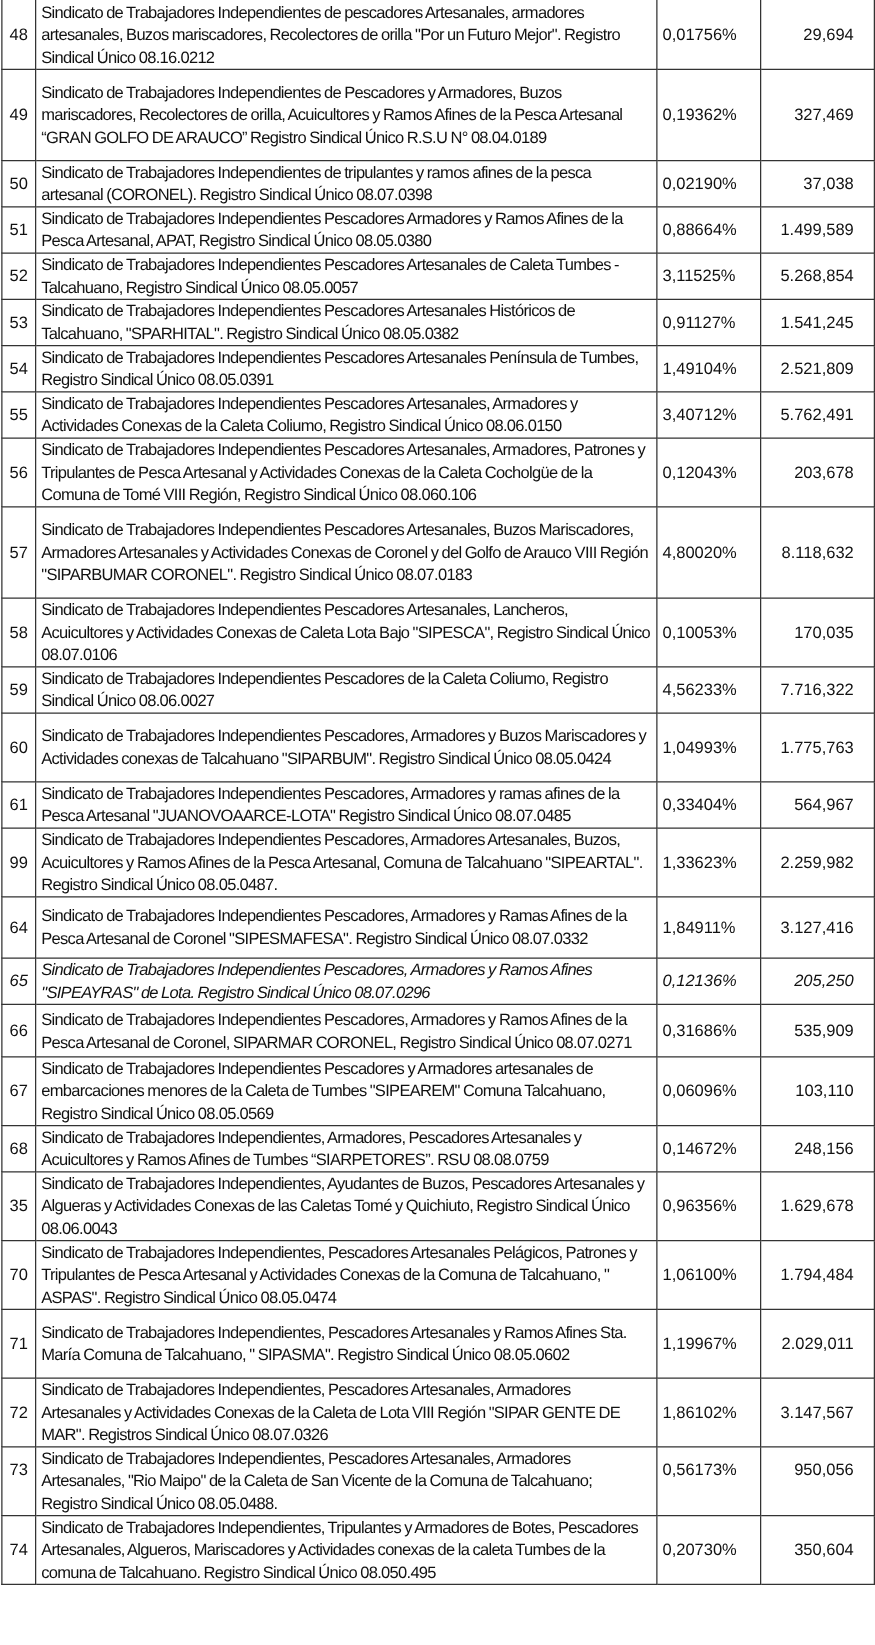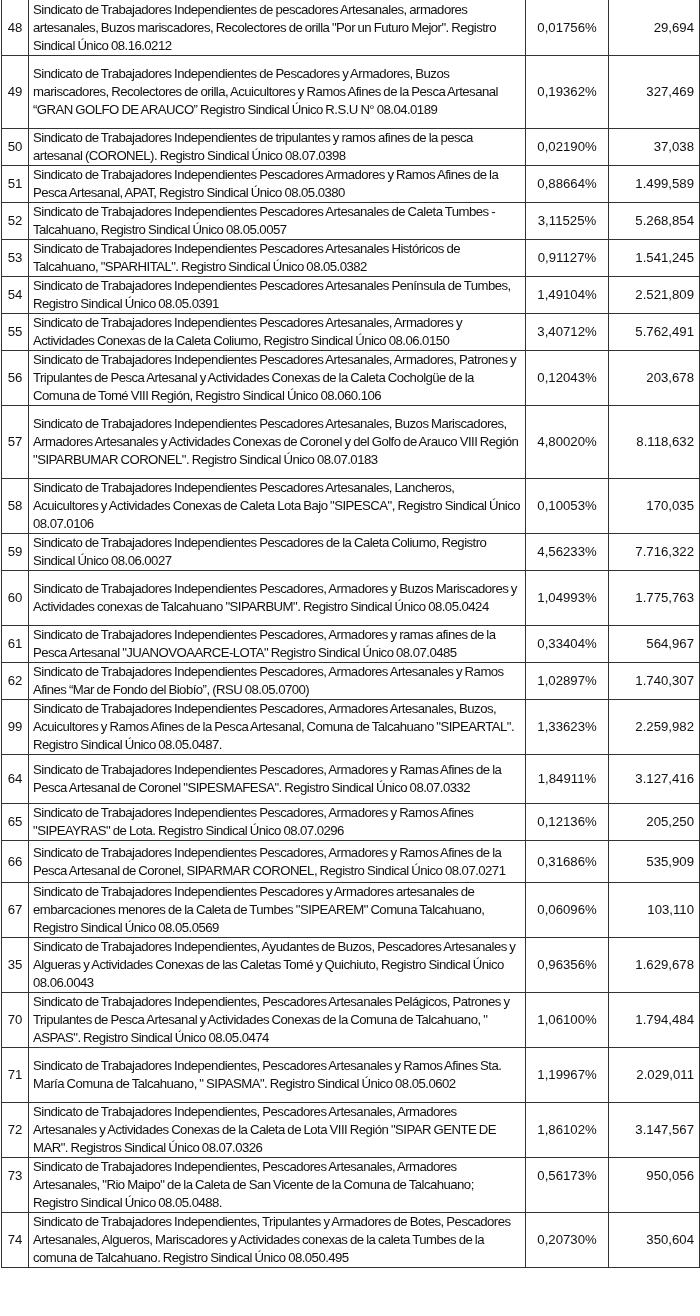--- a/index.html
+++ b/index.html
@@ -15,22 +15,22 @@
   }
   td {
     border: 1.5px solid #333;
     vertical-align: middle;
     line-height: 18px;
     padding: 0 4px;
     overflow: hidden;
   }
   td.num { text-align: center; padding: 0 2px; }
   td.desc { letter-spacing: -0.55px; word-spacing: -0.5px; transform-origin: left; }
-  td.pct { text-align: center; }
-  td.val { text-align: right; padding-right: 5px; }
+  td.pct { text-align: left; }
+  td.val { text-align: right; padding-right: 16px; }
   col.c1 { width: 27px; }
   col.c2 { width: 497px; }
   col.c3 { width: 83px; }
   col.c4 { width: 91px; }
 </style>
 </head>
 <body>
 
 <table>
   <colgroup>
@@ -117,56 +117,56 @@
         <td class="desc">Sindicato de Trabajadores Independientes Pescadores, Armadores y Buzos Mariscadores y Actividades conexas de Talcahuano "SIPARBUM". Registro Sindical Único 08.05.0424</td>
         <td class="pct">1,04993%</td>
         <td class="val">1.775,763</td>
       </tr>
       <tr style="height: 36px;">
         <td class="num">61</td>
         <td class="desc">Sindicato de Trabajadores Independientes Pescadores, Armadores y ramas afines de la Pesca Artesanal "JUANOVOAARCE-LOTA" Registro Sindical Único 08.07.0485</td>
         <td class="pct">0,33404%</td>
         <td class="val">564,967</td>
       </tr>
-      <tr style="height: 36px;">
-        <td class="num">62</td>
-        <td class="desc">Sindicato de Trabajadores Independientes Pescadores, Armadores Artesanales y Ramos Afines “Mar de Fondo del Biobío”, (RSU 08.05.0700)</td>
-        <td class="pct">1,02897%</td>
-        <td class="val">1.740,307</td>
-      </tr>
       <tr style="height: 55px;">
         <td class="num">99</td>
         <td class="desc">Sindicato de Trabajadores Independientes Pescadores, Armadores Artesanales, Buzos, Acuicultores y Ramos Afines de la Pesca Artesanal, Comuna de Talcahuano "SIPEARTAL". Registro Sindical Único 08.05.0487.</td>
         <td class="pct">1,33623%</td>
         <td class="val">2.259,982</td>
       </tr>
       <tr style="height: 49px;">
         <td class="num">64</td>
         <td class="desc">Sindicato de Trabajadores Independientes Pescadores, Armadores y Ramas Afines de la Pesca Artesanal de Coronel "SIPESMAFESA". Registro Sindical Único 08.07.0332</td>
         <td class="pct">1,84911%</td>
         <td class="val">3.127,416</td>
       </tr>
-      <tr style="height: 36px;">
+      <tr style="height: 36px; font-style: italic;">
         <td class="num">65</td>
         <td class="desc">Sindicato de Trabajadores Independientes Pescadores, Armadores y Ramos Afines "SIPEAYRAS" de Lota. Registro Sindical Único 08.07.0296</td>
         <td class="pct">0,12136%</td>
         <td class="val">205,250</td>
       </tr>
       <tr style="height: 42px;">
         <td class="num">66</td>
         <td class="desc">Sindicato de Trabajadores Independientes Pescadores, Armadores y Ramos Afines de la Pesca Artesanal de Coronel, SIPARMAR CORONEL, Registro Sindical Único 08.07.0271</td>
         <td class="pct">0,31686%</td>
         <td class="val">535,909</td>
       </tr>
       <tr style="height: 55px;">
         <td class="num">67</td>
         <td class="desc">Sindicato de Trabajadores Independientes Pescadores y Armadores artesanales de embarcaciones menores de la Caleta de Tumbes "SIPEAREM" Comuna Talcahuano, Registro Sindical Único 08.05.0569</td>
         <td class="pct">0,06096%</td>
         <td class="val">103,110</td>
       </tr>
+      <tr style="height: 36px;">
+        <td class="num" style="vertical-align: top; padding-top: 9px;">68</td>
+        <td class="desc" style="vertical-align: top;">Sindicato de Trabajadores Independientes, Armadores, Pescadores Artesanales y Acuicultores y Ramos Afines de Tumbes “SIARPETORES”. RSU 08.08.0759</td>
+        <td class="pct" style="vertical-align: top; padding-top: 9px;">0,14672%</td>
+        <td class="val" style="vertical-align: top; padding-top: 9px;">248,156</td>
+      </tr>
       <tr style="height: 55px;">
         <td class="num">35</td>
         <td class="desc">Sindicato de Trabajadores Independientes, Ayudantes de Buzos, Pescadores Artesanales y Algueras y Actividades Conexas de las Caletas Tomé y Quichiuto, Registro Sindical Único 08.06.0043</td>
         <td class="pct">0,96356%</td>
         <td class="val">1.629,678</td>
       </tr>
       <tr style="height: 55px;">
         <td class="num">70</td>
         <td class="desc">Sindicato de Trabajadores Independientes, Pescadores Artesanales Pelágicos, Patrones y Tripulantes de Pesca Artesanal y Actividades Conexas de la Comuna de Talcahuano, " ASPAS". Registro Sindical Único 08.05.0474</td>
         <td class="pct">1,06100%</td>

